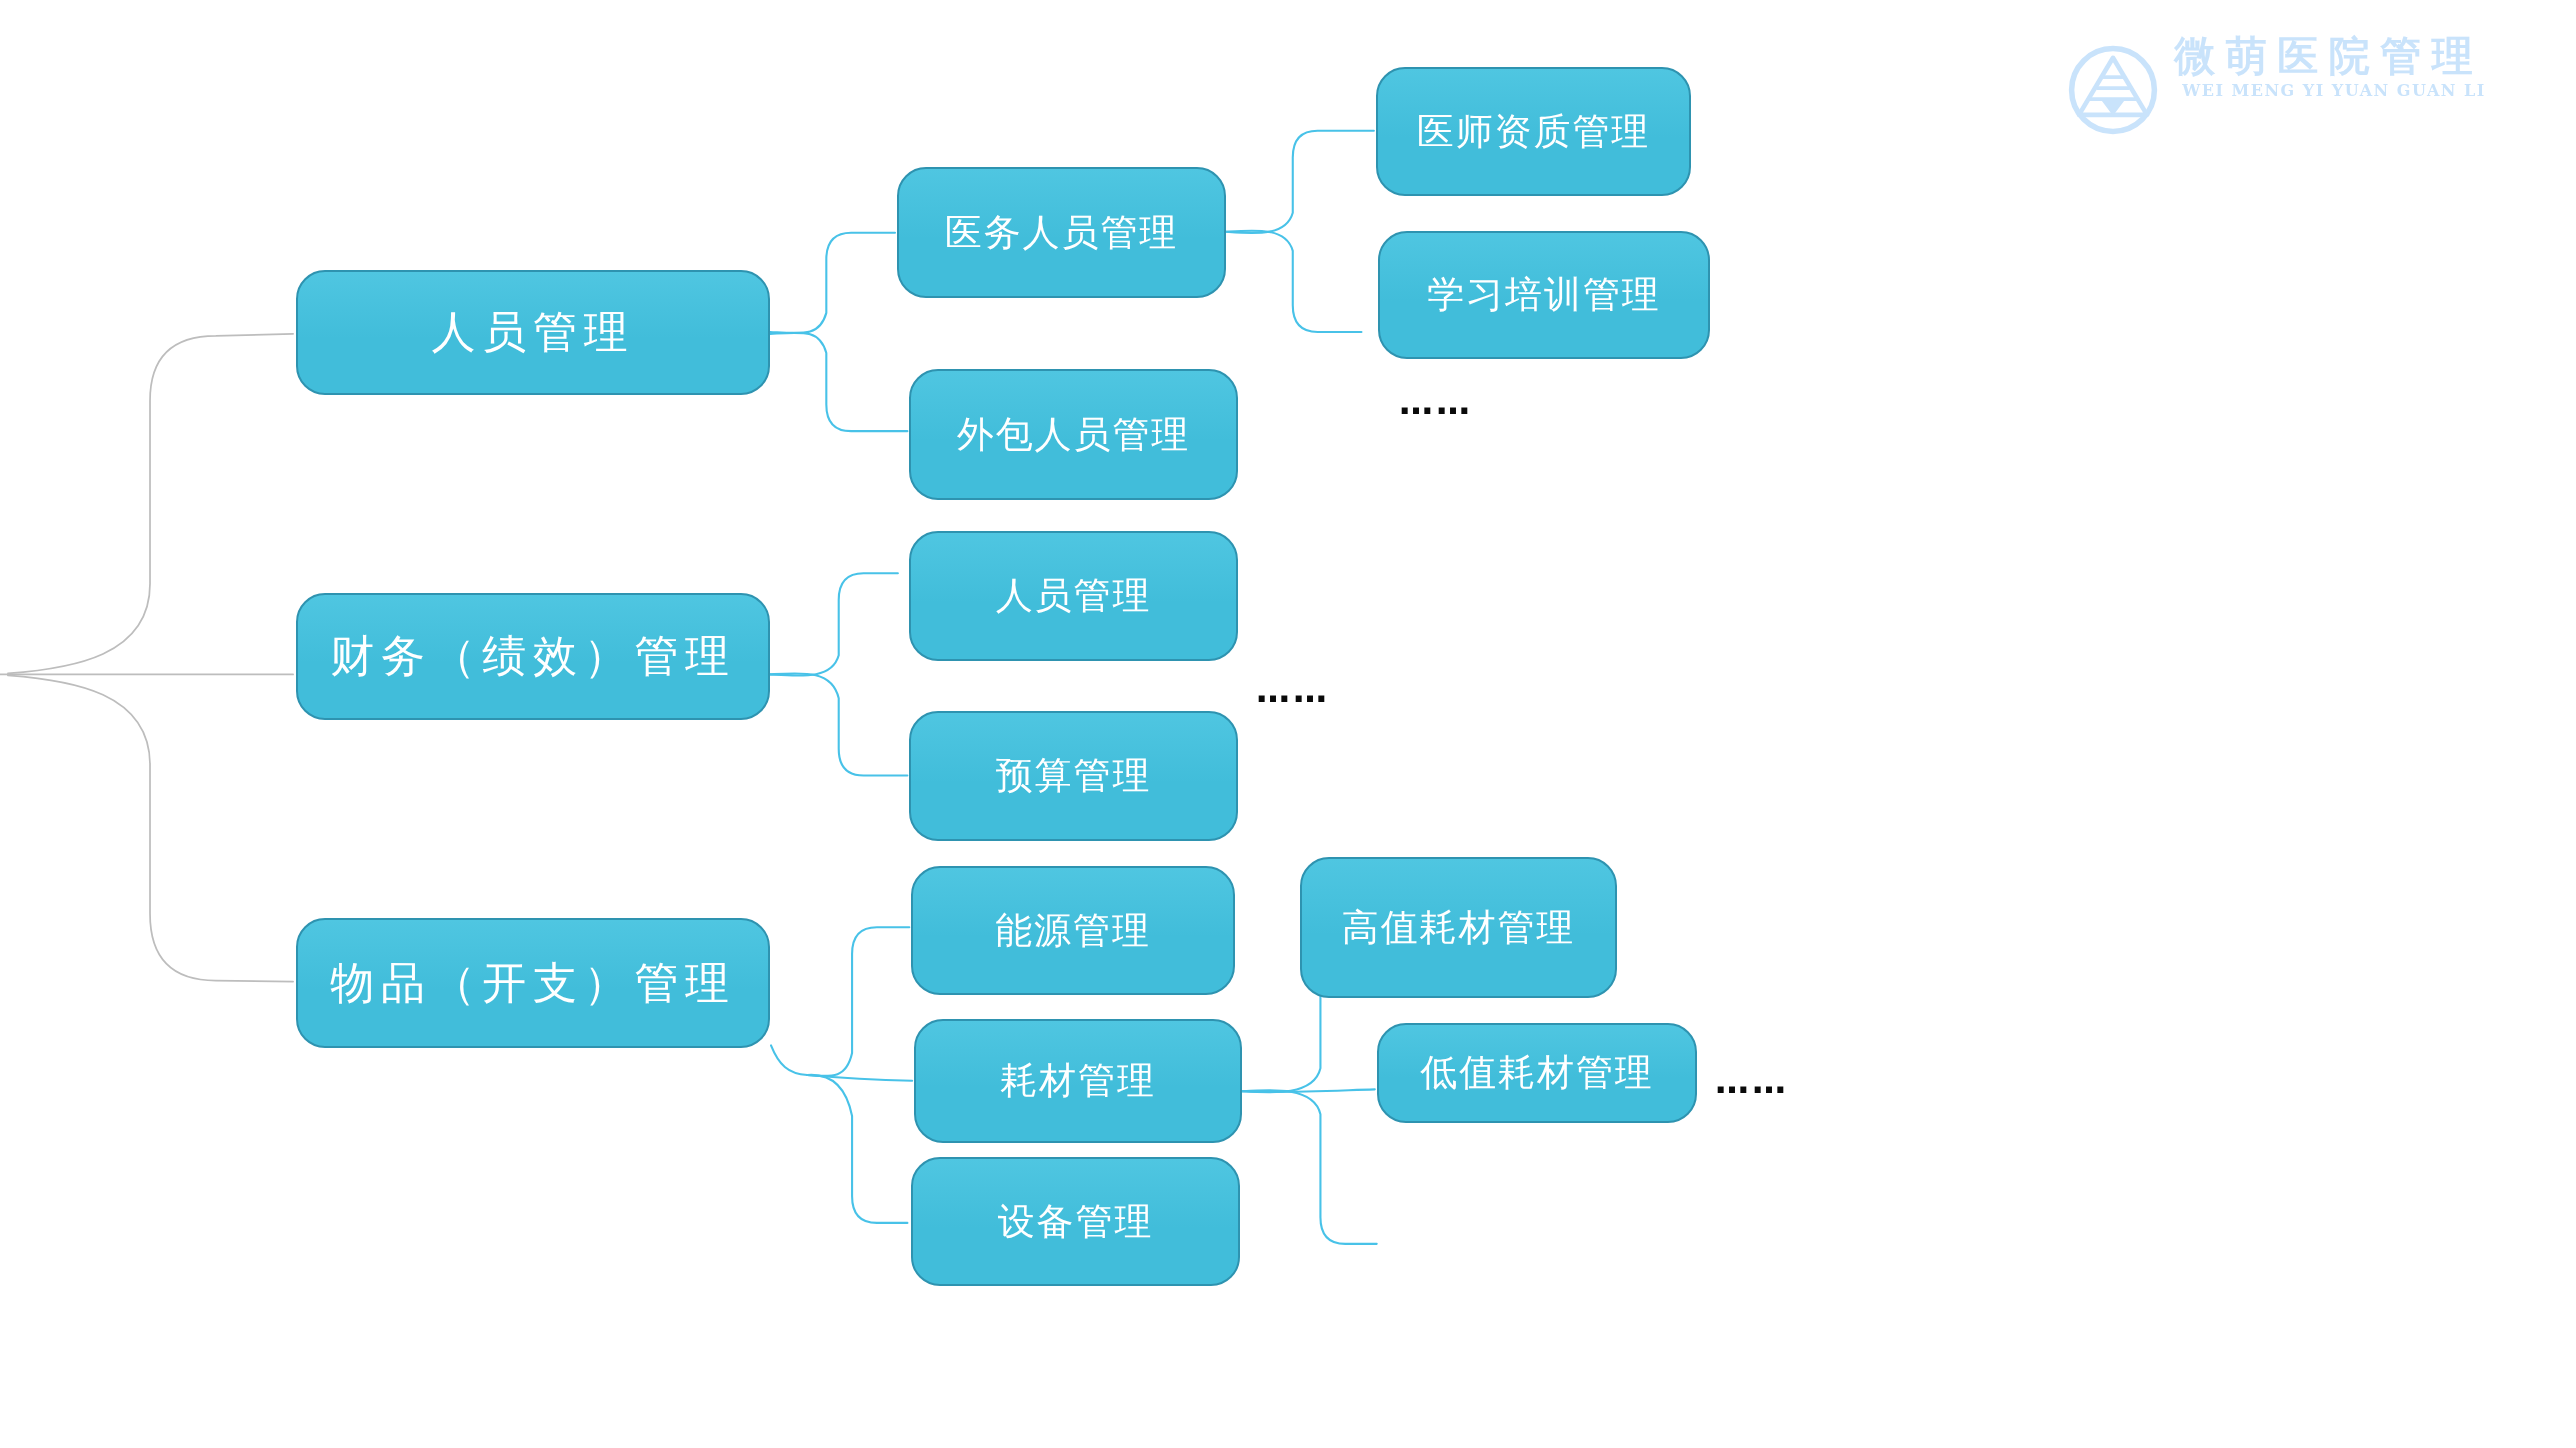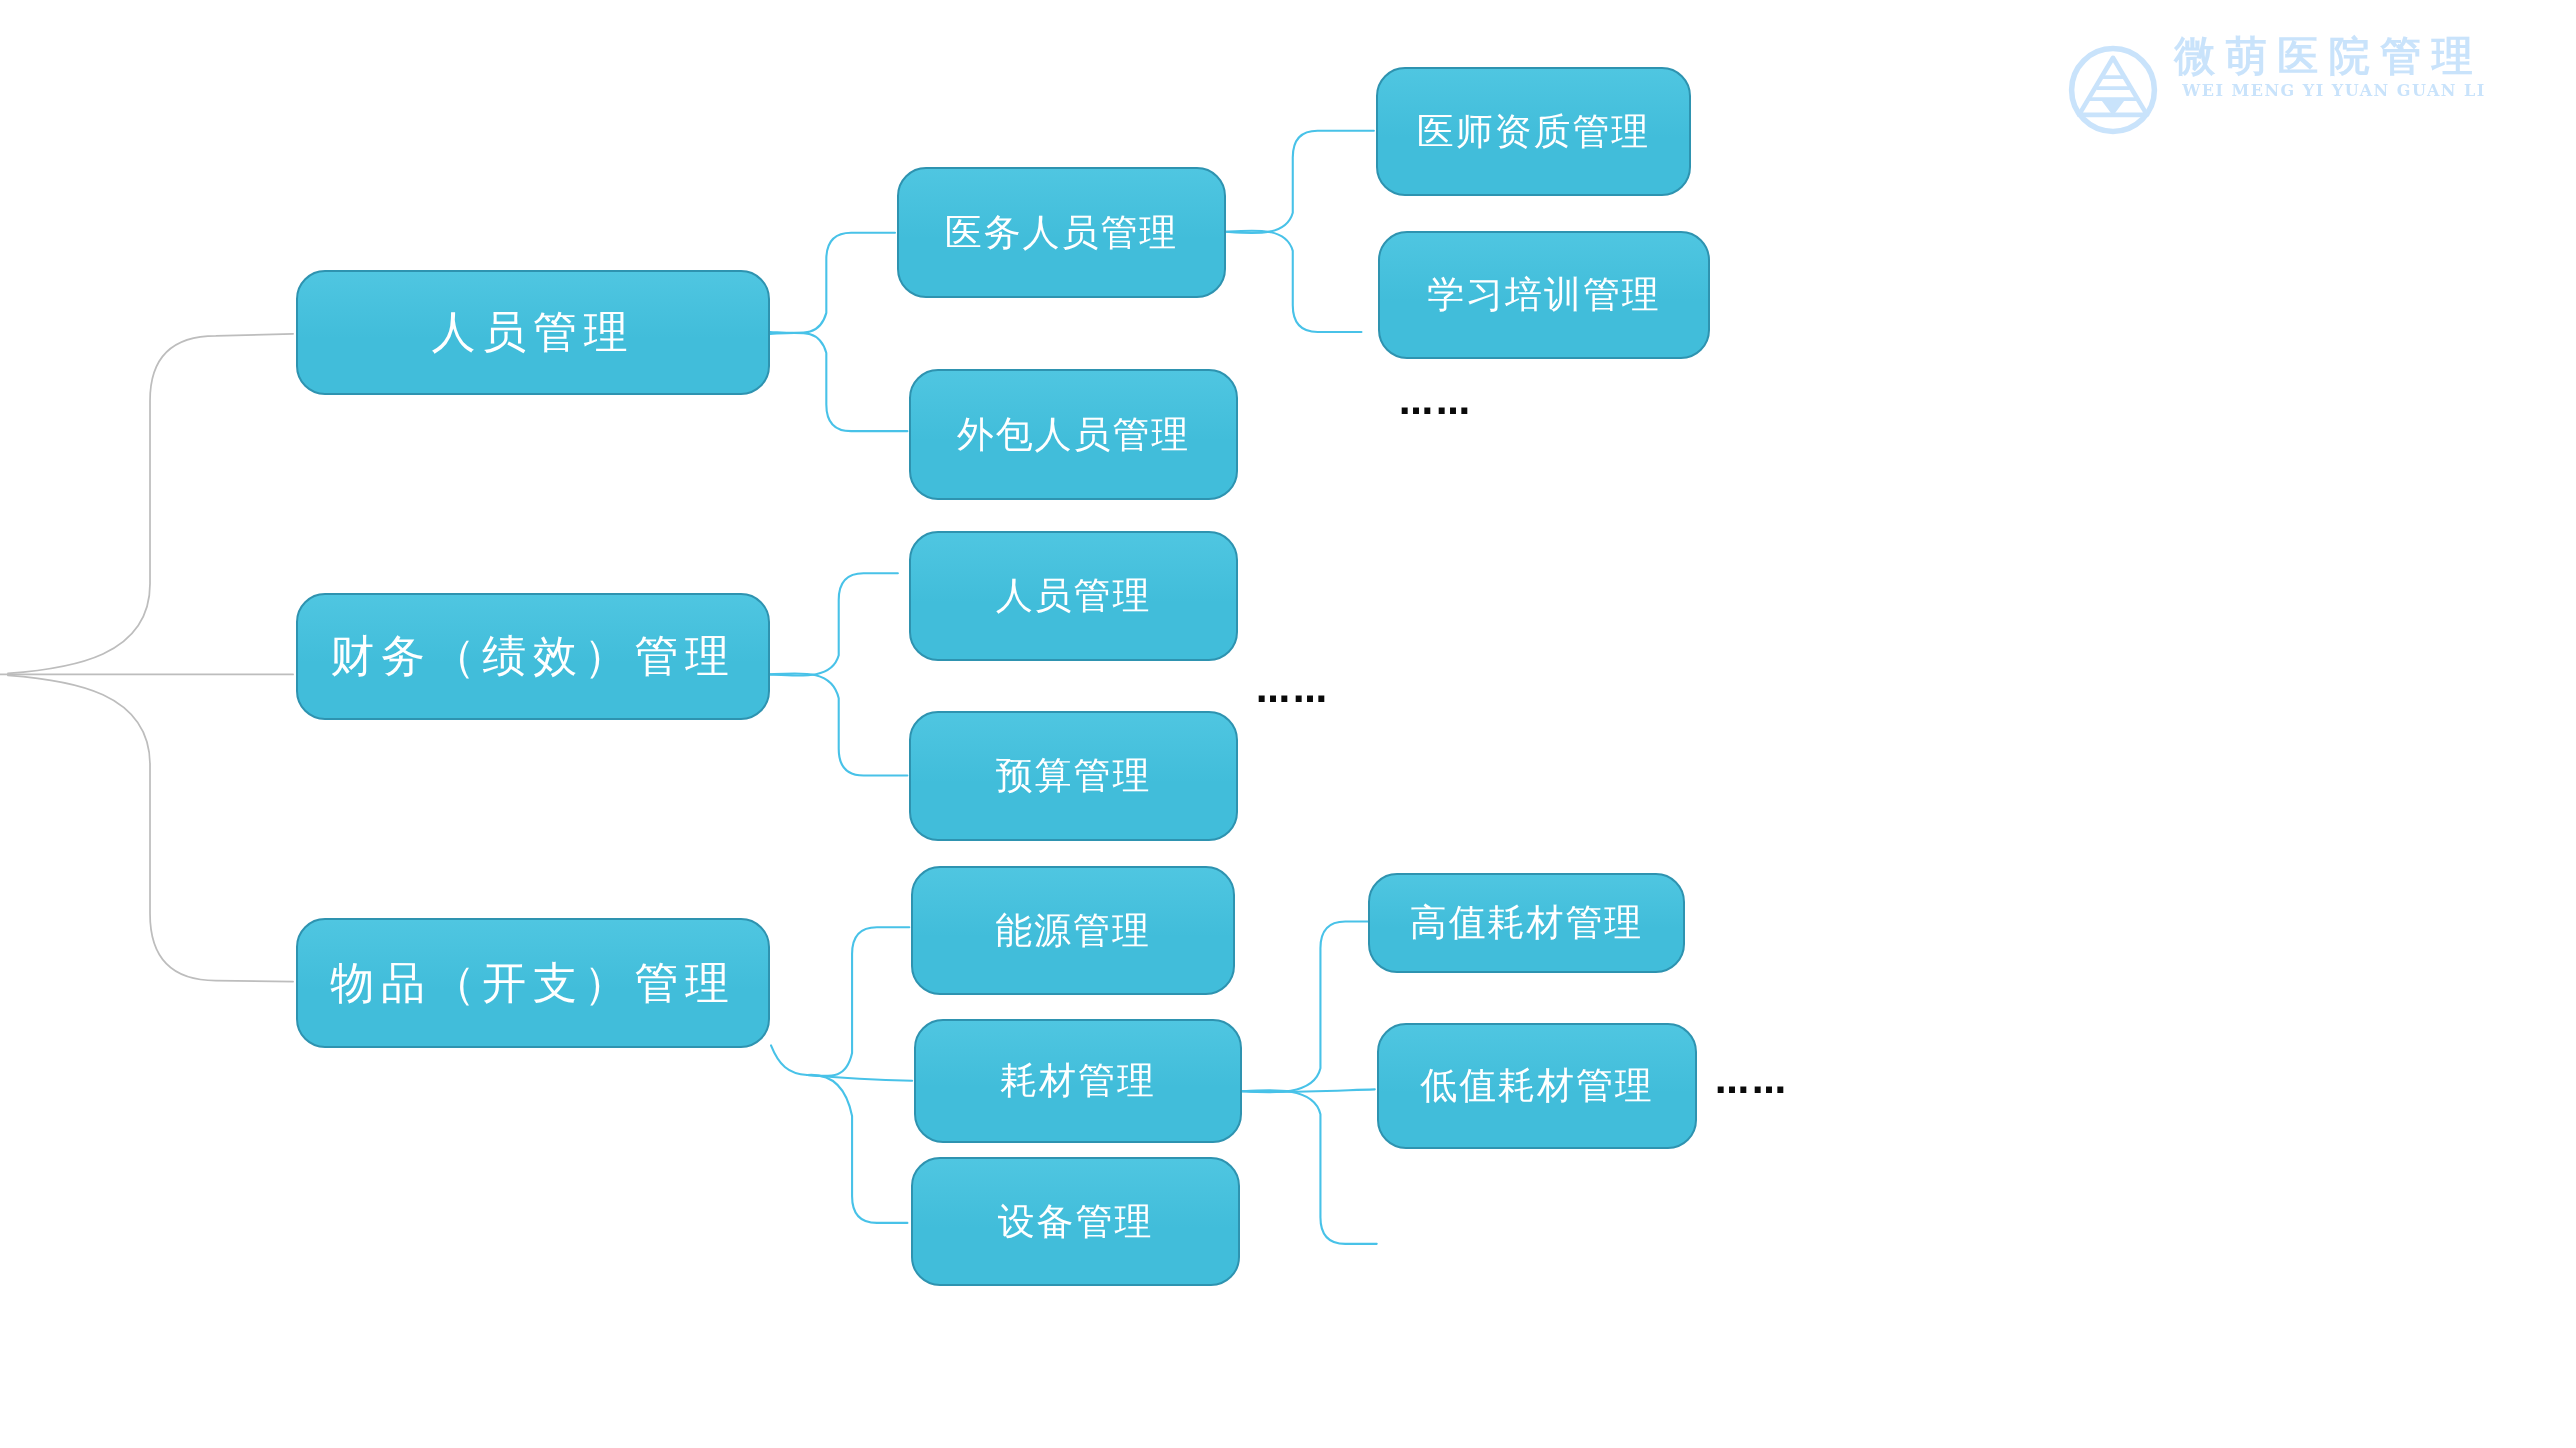--- a/index.html
+++ b/index.html
@@ -91,22 +91,22 @@
   <div class="node lvl2" style="left:897px;top:167px;width:329px;height:131px;">医务人员管理</div>
   <div class="node lvl2" style="left:909px;top:369px;width:329px;height:131px;">外包人员管理</div>
   <div class="node lvl2" style="left:909px;top:531px;width:329px;height:130px;">人员管理</div>
   <div class="node lvl2" style="left:909px;top:711px;width:329px;height:130px;">预算管理</div>
   <div class="node lvl2" style="left:911px;top:866px;width:324px;height:129px;">能源管理</div>
   <div class="node lvl2" style="left:914px;top:1019px;width:328px;height:124px;">耗材管理</div>
   <div class="node lvl2" style="left:911px;top:1157px;width:329px;height:129px;">设备管理</div>
 
   <div class="node lvl3" style="left:1376px;top:67px;width:315px;height:129px;">医师资质管理</div>
   <div class="node lvl3" style="left:1378px;top:231px;width:332px;height:128px;">学习培训管理</div>
-  <div class="node lvl3" style="left:1368px;top:857px;width:317px;height:100px;margin-top:16px;">高值耗材管理</div>
-  <div class="node lvl3" style="left:1377px;top:1023px;width:320px;height:126px;">低值耗材管理</div>
+  <div class="node lvl3" style="left:1300px;top:857px;width:317px;height:141px;">高值耗材管理</div>
+  <div class="node lvl3" style="left:1377px;top:1023px;width:320px;height:100px;">低值耗材管理</div>
 
   <span class="ellipsis" style="left:1399px;top:382px;">……</span>
   <span class="ellipsis" style="left:1256px;top:670px;">……</span>
   <span class="ellipsis" style="left:1715px;top:1061px;">……</span>
 
   <div class="logo">
     <svg class="logo-icon" viewBox="0 0 100 100" xmlns="http://www.w3.org/2000/svg">
       <circle cx="50" cy="50" r="45" fill="none" stroke="var(--logo-color)" stroke-width="6"></circle>
       <path d="M 50,15 L 87,77 L 13,77 Z" fill="none" stroke="var(--logo-color)" stroke-width="5" stroke-linejoin="round"></path>
       <line x1="39" y1="36" x2="61" y2="36" stroke="var(--logo-color)" stroke-width="4"></line>

